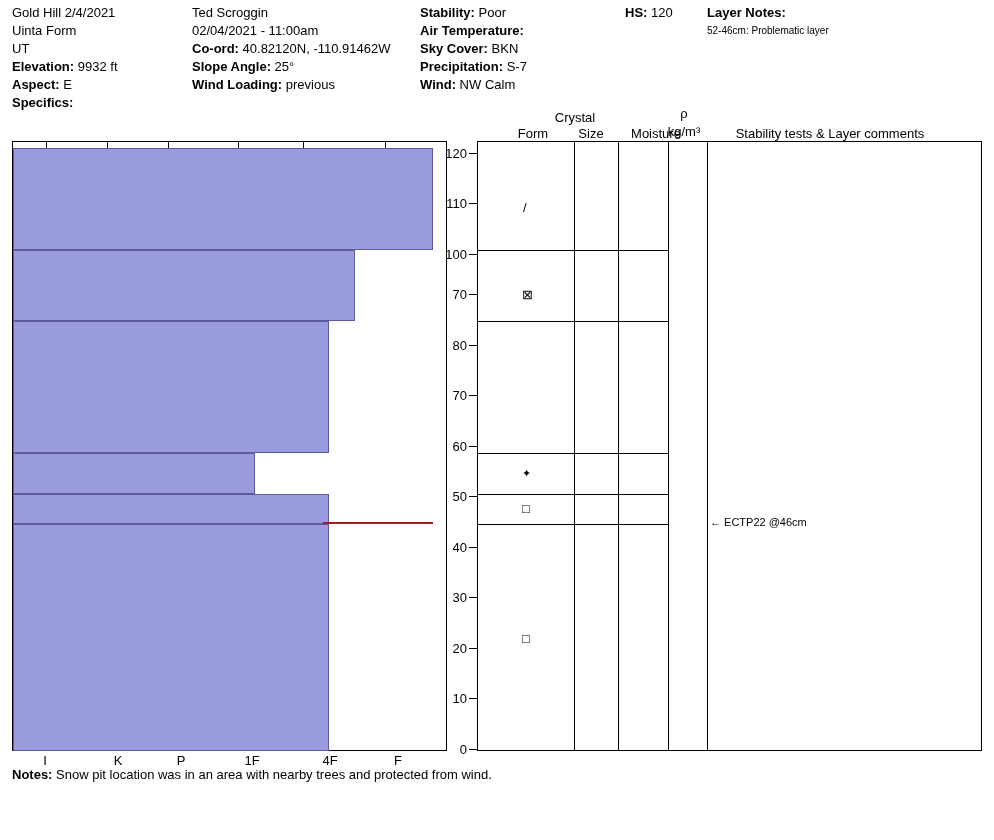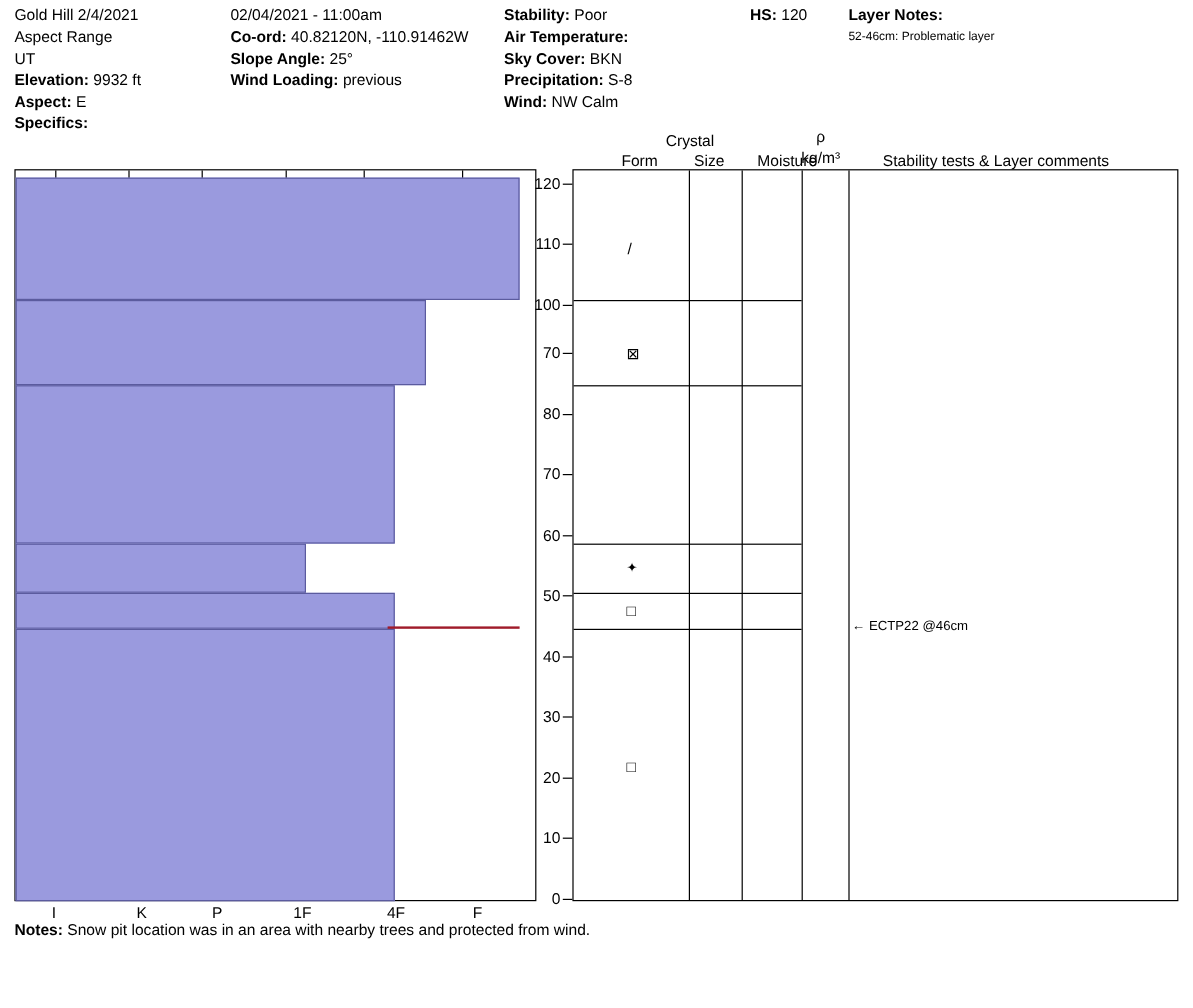--- a/index.html
+++ b/index.html
@@ -61,37 +61,38 @@
 
   #notes{position:absolute;left:12px;top:767px;font-size:13px;}
   #notes .nl{font-weight:bold;}
 </style>
 </head>
 <body>
 
 <div class="hdr">
   <div class="col c1">
     <div class="row">Gold Hill 2/4/2021</div>
-    <div class="row">Aspect Range</div>
+    <div class="row">Uinta Form</div>
     <div class="row">UT</div>
     <div class="row">
       <span class="lbl">Elevation:</span>
       <span>9932 ft</span>
     </div>
     <div class="row">
       <span class="lbl">Aspect:</span>
       <span>E</span>
     </div>
     <div class="row">
       <span class="lbl">Specifics:</span>
       <span></span>
     </div>
   </div>
 
   <div class="col c2">
+    <div class="row">Ted Scroggin</div>
     <div class="row">02/04/2021 - 11:00am</div>
     <div class="row">
       <span class="lbl">Co-ord:</span>
       <span>40.82120N, -110.91462W</span>
     </div>
     <div class="row">
       <span class="lbl">Slope Angle:</span>
       <span>25°</span>
     </div>
     <div class="row">
@@ -108,21 +109,21 @@
     <div class="row">
       <span class="lbl">Air Temperature:</span>
       <span></span>
     </div>
     <div class="row">
       <span class="lbl">Sky Cover:</span>
       <span>BKN</span>
     </div>
     <div class="row">
       <span class="lbl">Precipitation:</span>
-      <span>S-8</span>
+      <span>S-7</span>
     </div>
     <div class="row">
       <span class="lbl">Wind:</span>
       <span>NW Calm</span>
     </div>
   </div>
 
   <div class="col c4">
     <div class="row">
       <span class="lbl">HS:</span>

